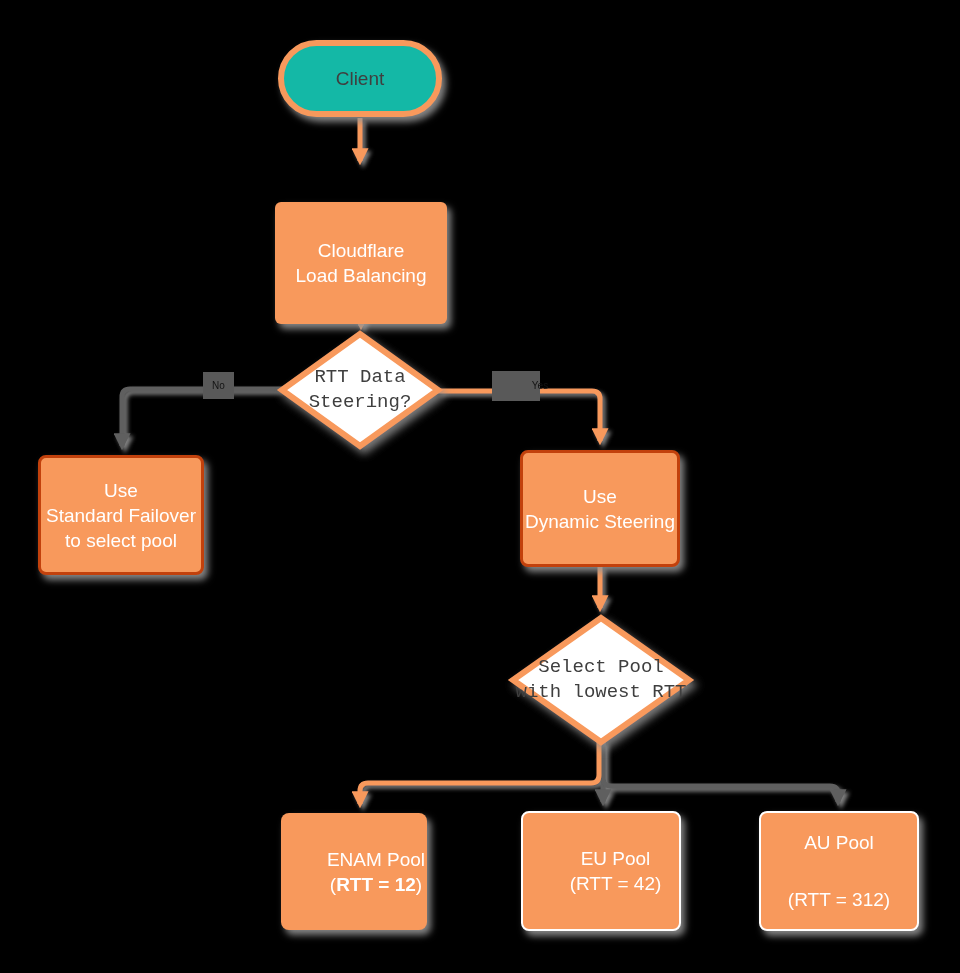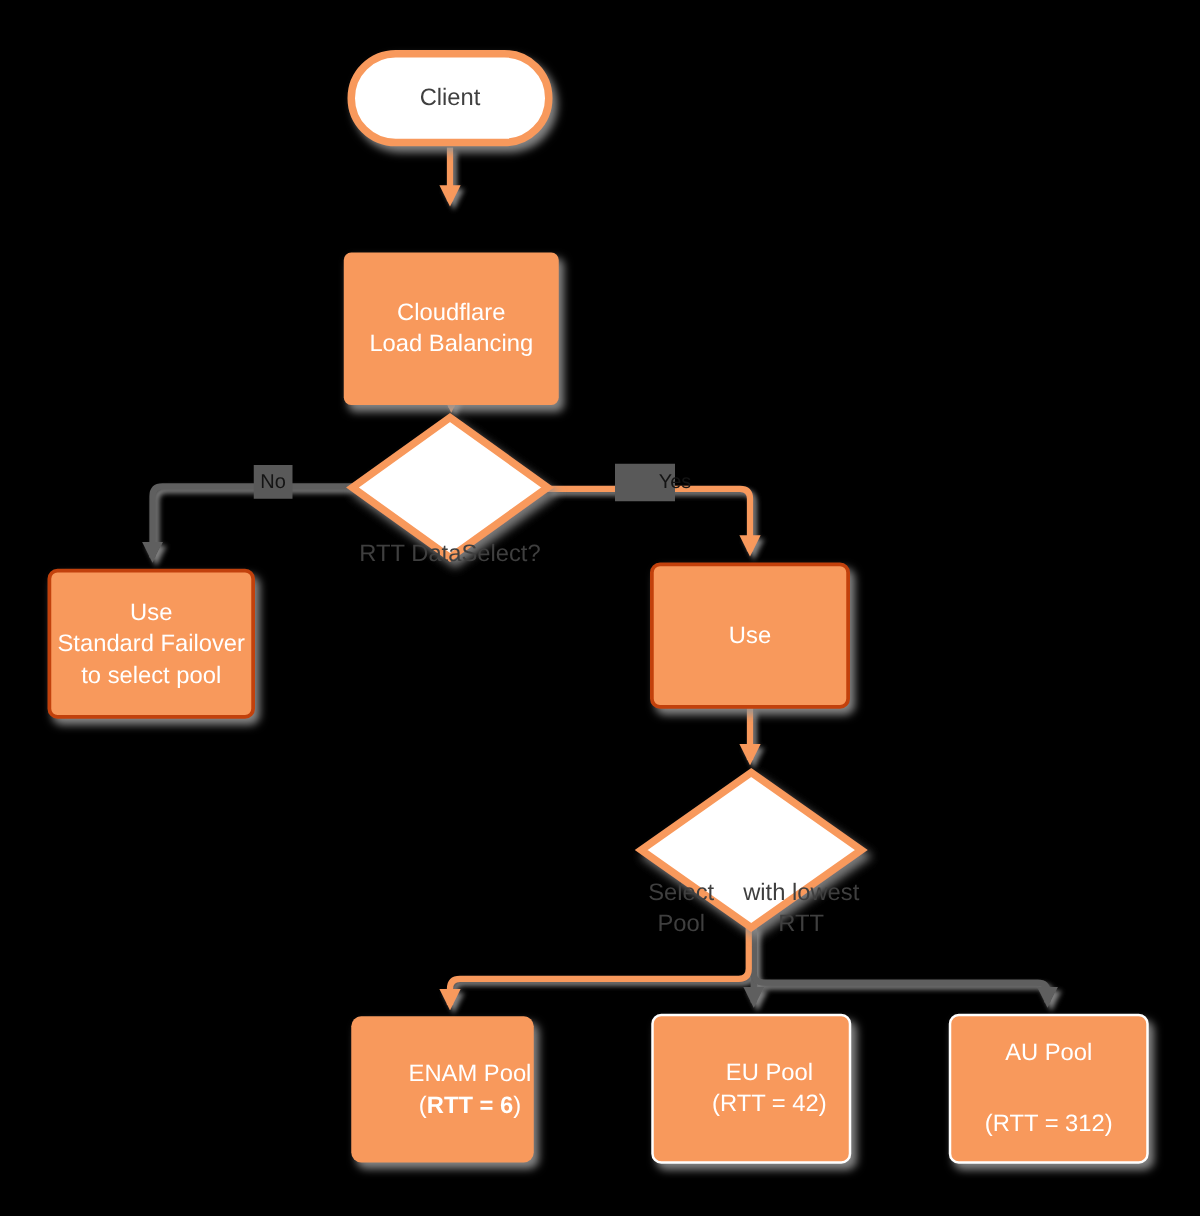--- a/index.html
+++ b/index.html
@@ -22,40 +22,40 @@
     position:absolute;display:flex;flex-direction:column;align-items:center;justify-content:center;
     text-align:center;font-size:19px;line-height:25px;
     box-shadow:4px 5px 7px 0 rgba(148,148,148,0.9);
   }
   .rect{
     background:var(--orange);color:var(--node-text-light);border-radius:8px;
   }
   .rect.bordered{border:3px solid #c2410c;}
   .rect.bordered-thin{border:2px solid #ffffff;}
   .stadium{
-    background:#ffffff;color:var(--node-text-dark);
+    background:#14b8a6;color:var(--node-text-dark);
     border:6px solid var(--orange);border-radius:44px;
   }
   .diamond-wrap{position:absolute;}
   .diamond-wrap svg{position:absolute;left:0;top:0;overflow:visible;}
   .diamond-label{
-    position:absolute;inset:0;display:flex;flex-direction:row;align-items:flex-end;justify-content:center;
-    text-align:center;font-size:19px;line-height:25px;color:var(--node-text-dark);
+    position:absolute;inset:0;display:flex;flex-direction:column;align-items:center;justify-content:center;
+    text-align:center;font-size:19px;line-height:25px;color:var(--node-text-dark);font-family:Liberation Mono, monospace;
   }
   .diamond-shape{fill:#ffffff;stroke:var(--orange);stroke-width:6;}
   .connectors{position:absolute;left:0;top:0;}
   .edge{fill:none;stroke-width:5;stroke-linecap:butt;stroke-linejoin:round;}
   .edge.orange{stroke:var(--orange);}
   .edge.gray{stroke:var(--connector-gray);}
   .arrowhead-orange{fill:var(--orange);}
   .arrowhead-gray{fill:var(--connector-gray);}
   .edge-label{
     position:absolute;display:flex;align-items:center;justify-content:center;
     background:var(--edge-label-bg);color:var(--edge-label-text);
-    font-size:16px;line-height:12px;
+    font-size:10px;line-height:12px;
   }
   .b{font-weight:bold;}
 </style>
 </head>
 <body>
 
 <div class="canvas">
 
   <svg class="connectors" width="960" height="973" viewBox="0 0 960 973">
     <defs>
@@ -109,52 +109,53 @@
     <svg width="180" height="132" viewBox="0 0 180 132">
       <defs>
         <filter id="dShadow1" x="-30%" y="-30%" width="160%" height="160%">
           <feDropShadow dx="4" dy="5" stdDeviation="4" flood-color="#8F8F8F" flood-opacity="0.85"></feDropShadow>
         </filter>
       </defs>
       <polygon class="diamond-shape" points="90,10 168,66 90,122 12,66" filter="url(#dShadow1)"></polygon>
     </svg>
     <div class="diamond-label">
       <div>RTT Data</div>
-      <div>Select?</div>
+      <div>Steering?</div>
     </div>
   </div>
 
   <div class="node rect bordered" style="left:38px;top:455px;width:166px;height:120px;">
     <div>Use</div>
     <div>Standard Failover</div>
     <div>to select pool</div>
   </div>
 
   <div class="node rect bordered" style="left:520px;top:450px;width:160px;height:117px;">
     <div>Use</div>
+    <div>Dynamic Steering</div>
   </div>
 
   <div class="diamond-wrap" style="left:505px;top:608px;width:192px;height:144px;">
     <svg width="192" height="144" viewBox="0 0 192 144">
       <defs>
         <filter id="dShadow2" x="-30%" y="-30%" width="160%" height="160%">
           <feDropShadow dx="4" dy="5" stdDeviation="4" flood-color="#8F8F8F" flood-opacity="0.85"></feDropShadow>
         </filter>
       </defs>
       <polygon class="diamond-shape" points="96,10 184,72 96,134 8,72" filter="url(#dShadow2)"></polygon>
     </svg>
     <div class="diamond-label">
       <div>Select Pool</div>
       <div>with lowest RTT</div>
     </div>
   </div>
 
   <div class="node rect" style="left:281px;top:813px;width:146px;height:117px;padding-left:44px;">
     <div>ENAM Pool</div>
-    <div><span>(</span><span class="b">RTT = 6</span><span>)</span></div>
+    <div><span>(</span><span class="b">RTT = 12</span><span>)</span></div>
   </div>
 
   <div class="node rect bordered-thin" style="left:521px;top:811px;width:160px;height:120px;padding-left:29px;">
     <div>EU Pool</div>
     <div>(RTT = 42)</div>
   </div>
 
   <div class="node rect bordered-thin" style="left:759px;top:811px;width:160px;height:120px;gap:32px;">
     <div>AU Pool</div>
     <div>(RTT = 312)</div>

